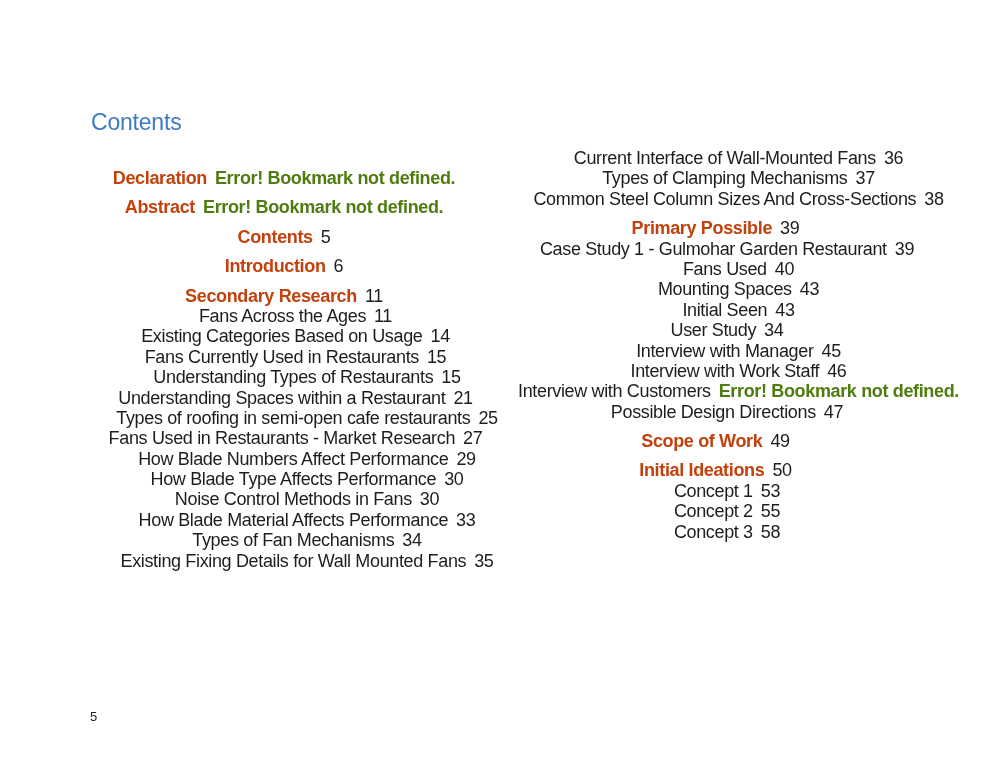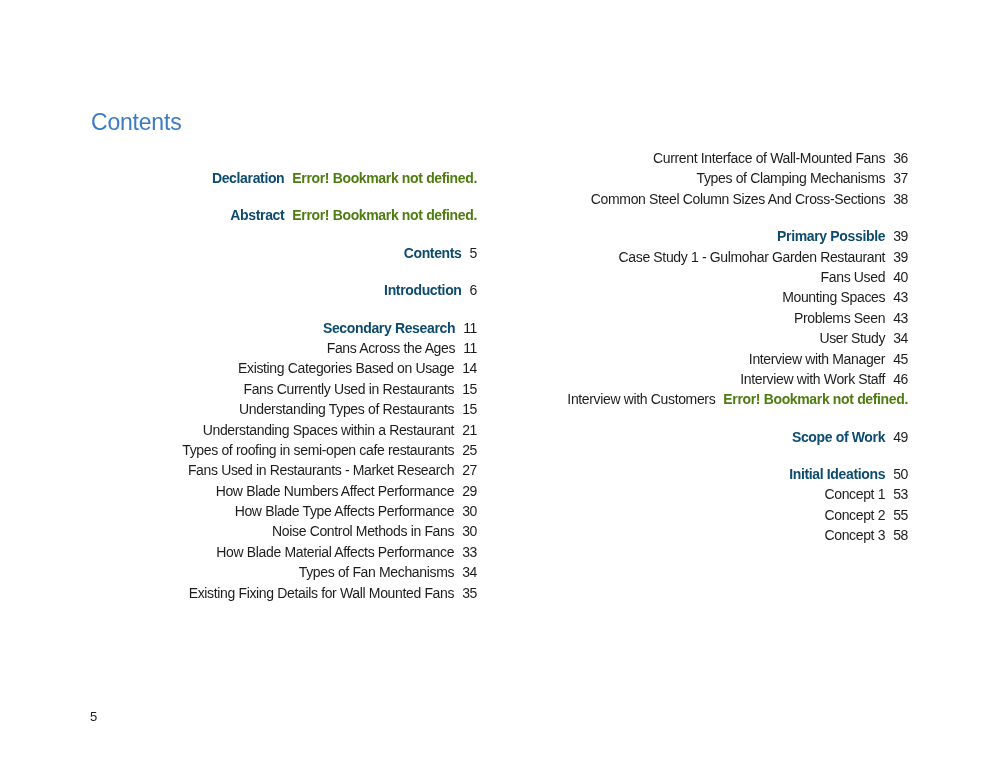--- a/index.html
+++ b/index.html
@@ -37,37 +37,37 @@
     top: 171px;
     width: 386px;
   }
   .toc-col.right {
     left: 523px;
     top: 151px;
     width: 385px;
   }
   .toc-row {
     display: flex;
-    justify-content: flex-end;
+    justify-content: center;
     align-items: flex-start;
     height: 20.4px;
-    font-size: 14px;
+    font-size: 18px;
     line-height: 15px;
     letter-spacing: -0.35px;
     white-space: nowrap;
   }
   .toc-row.bold {
-    margin-top: 17px;
+    margin-top: 9px;
   }
   .toc-row:first-child {
     margin-top: 0;
   }
   .toc-row.bold .toc-label {
     font-weight: 700;
-    color: #0c4a6e;
+    color: #c2410c;
   }
   .toc-row.lvl1 .toc-label { padding-left: 23px; }
   .toc-row.lvl2 .toc-label { padding-left: 46px; }
   .toc-page {
     padding-left: 8px;
   }
   .toc-page.bold {
     font-weight: 700;
     color: #4d7c0f;
   }
@@ -182,38 +182,42 @@
       </div>
       <div class="toc-row lvl2">
         <span class="toc-label">Fans Used</span>
         <span class="toc-page">40</span>
       </div>
       <div class="toc-row lvl2">
         <span class="toc-label">Mounting Spaces</span>
         <span class="toc-page">43</span>
       </div>
       <div class="toc-row lvl2">
-        <span class="toc-label">Problems Seen</span>
+        <span class="toc-label">Initial Seen</span>
         <span class="toc-page">43</span>
       </div>
       <div class="toc-row lvl1">
         <span class="toc-label">User Study</span>
         <span class="toc-page">34</span>
       </div>
       <div class="toc-row lvl2">
         <span class="toc-label">Interview with Manager</span>
         <span class="toc-page">45</span>
       </div>
       <div class="toc-row lvl2">
         <span class="toc-label">Interview with Work Staff</span>
         <span class="toc-page">46</span>
       </div>
       <div class="toc-row lvl2">
         <span class="toc-label">Interview with Customers</span>
         <span class="toc-page bold">Error! Bookmark not defined.</span>
+      </div>
+      <div class="toc-row lvl1">
+        <span class="toc-label">Possible Design Directions</span>
+        <span class="toc-page">47</span>
       </div>
       <div class="toc-row lvl0 bold">
         <span class="toc-label">Scope of Work</span>
         <span class="toc-page">49</span>
       </div>
       <div class="toc-row lvl0 bold">
         <span class="toc-label">Initial Ideations</span>
         <span class="toc-page">50</span>
       </div>
       <div class="toc-row lvl1">

